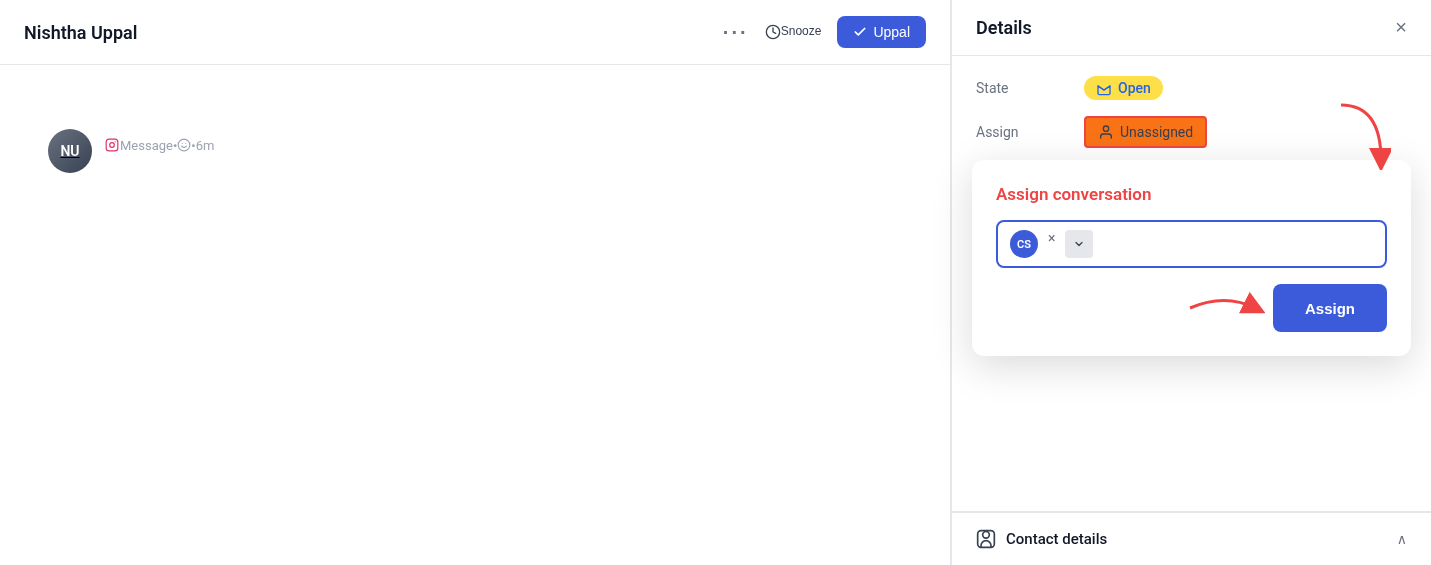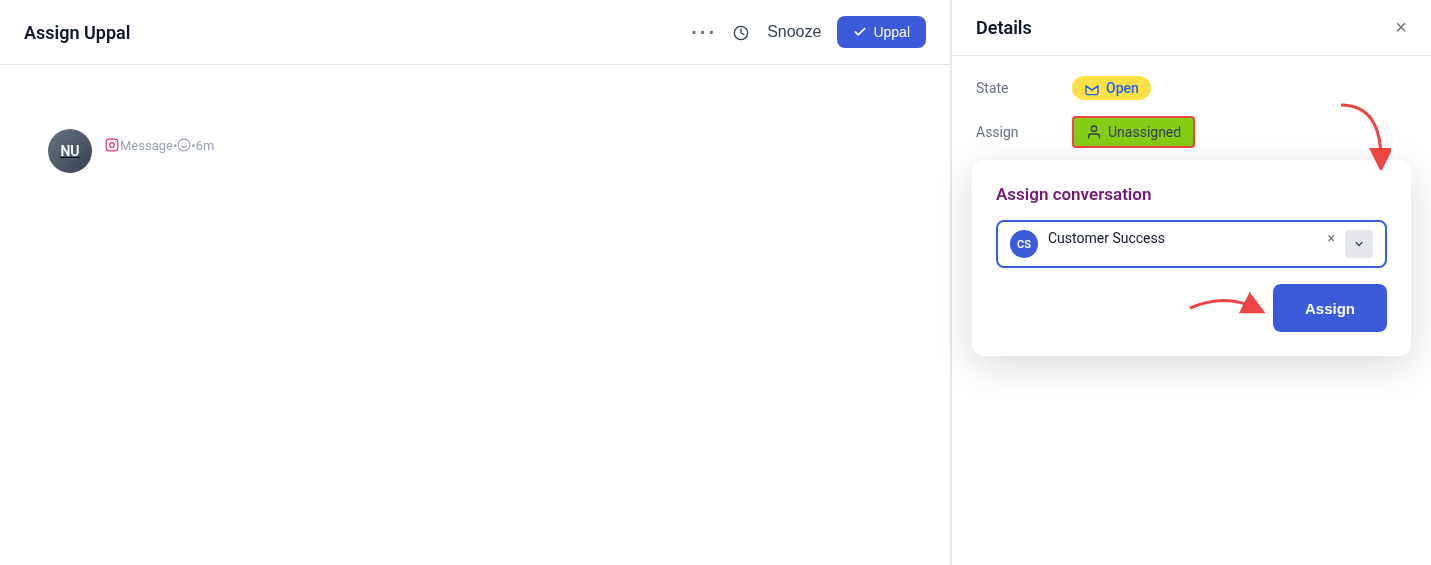--- a/index.html
+++ b/index.html
@@ -48,24 +48,24 @@
       font-size: 20px;
       letter-spacing: 2px;
       font-weight: bold;
     }
 
     .snooze-btn {
       background: none;
       border: none;
       cursor: pointer;
       color: #374151;
-      font-size: 16px;
-      display: flex;
-      align-items: flex-end;
-      gap: 18px;
+      font-size: 12px;
+      display: flex;
+      align-items: flex-start;
+      gap: 0;
     }
 
     .close-btn {
       background: #3b5bdb;
       color: #fff;
       border: none;
       border-radius: 8px;
       padding: 8px 16px;
       font-size: 14px;
       font-weight: 500;
@@ -170,21 +170,21 @@
     .details-content {
       padding: 20px 24px;
       display: flex;
       flex-direction: column;
       gap: 16px;
     }
 
     .detail-row {
       display: flex;
       align-items: center;
-      gap: 16px;
+      gap: 28px;
     }
 
     .detail-label {
       width: 80px;
       font-size: 14px;
       color: #6b7280;
       flex-shrink: 0;
     }
 
     .state-badge {
@@ -201,40 +201,40 @@
 
     .unassigned-badge {
       display: flex;
       align-items: center;
       gap: 6px;
       border: 2px solid #ef4444;
       border-radius: 4px;
       padding: 6px 12px;
       font-size: 14px;
       color: #374151;
-      background: #84cc16;
+      background: #f97316;
     }
 
     
     .assign-popup {
       position: absolute;
       top: 160px;
       left: 20px;
       right: 20px;
       background: #fff;
       border-radius: 12px;
       box-shadow: 0 10px 40px rgba(0,0,0,0.15);
       padding: 24px;
       z-index: 100;
     }
 
     .assign-popup-title {
       font-size: 17px;
       font-weight: 600;
-      color: #701a75;
+      color: #ef4444;
       margin-bottom: 16px;
     }
 
     .assign-select-row {
       display: flex;
       align-items: flex-start;
       border: 2px solid #3b5bdb;
       border-radius: 8px;
       padding: 8px 12px;
       gap: 10px;
@@ -324,21 +324,21 @@
       align-items: center;
       gap: 16px;
       opacity: 0.4;
     }
   </style>
 </head>
 <body>
 
 <div class="left-panel">
   <div class="left-header">
-    <span class="left-header-title">Assign Uppal</span>
+    <span class="left-header-title">Nishtha Uppal</span>
     <div class="header-actions">
       <button class="more-btn">···</button>
       <button class="snooze-btn">
 
         <svg width="16" height="16" viewBox="0 0 24 24" fill="none" stroke="#374151" stroke-width="2" stroke-linecap="round" stroke-linejoin="round">
           <circle cx="12" cy="12" r="10"></circle>
             <polyline points="12 6 12 12 16 14"></polyline>
         </svg>
         <span>Snooze</span>
       </button>
@@ -439,21 +439,20 @@
         <path d="M10,5 Q50,5 50,60" stroke="#ef4444" stroke-width="3" fill="none" marker-end="url(#arrowhead1)"></path>
       </svg>
     </div>
 
     <div class="assign-popup-title">Assign conversation</div>
 
     <div class="assign-select-row">
       <div class="cs-avatar">
         <span>CS</span>
       </div>
-      <span class="assign-select-text">Customer Success</span>
       <span class="assign-select-x">×</span>
       <button class="assign-dropdown-btn">
         <svg width="12" height="12" viewBox="0 0 24 24" fill="none" stroke="#374151" stroke-width="2.5" stroke-linecap="round" stroke-linejoin="round">
           <polyline points="6 9 12 15 18 9"></polyline>
         </svg>
       </button>
     </div>
 
     <div class="assign-action-row">
 
@@ -464,13 +463,24 @@
               <polygon points="0 0, 8 4, 0 8" fill="#ef4444"></polygon>
             </marker>
           </defs>
           <path d="M5,20 Q40,5 70,20" stroke="#ef4444" stroke-width="3" fill="none" marker-end="url(#arrowhead2)"></path>
         </svg>
       </div>
       <button class="assign-btn">Assign</button>
     </div>
   </div>
 
+  <div style="margin-top:auto;border-top:1px solid #e5e7eb;">
+    <div class="contact-details-row">
+      <svg width="20" height="20" viewBox="0 0 24 24" fill="none" stroke="#374151" stroke-width="2" stroke-linecap="round" stroke-linejoin="round">
+        <rect x="2" y="2" width="20" height="20" rx="4"></rect>
+        <path d="M12 11a4 4 0 1 0 0-8 4 4 0 0 0 0 8z"></path>
+        <path d="M6 21v-1a6 6 0 0 1 12 0v1"></path>
+      </svg>
+      <span class="contact-details-label">Contact details</span>
+      <span class="chevron-up">∧</span>
+    </div>
+  </div>
 </div>
 
 </body></html>

